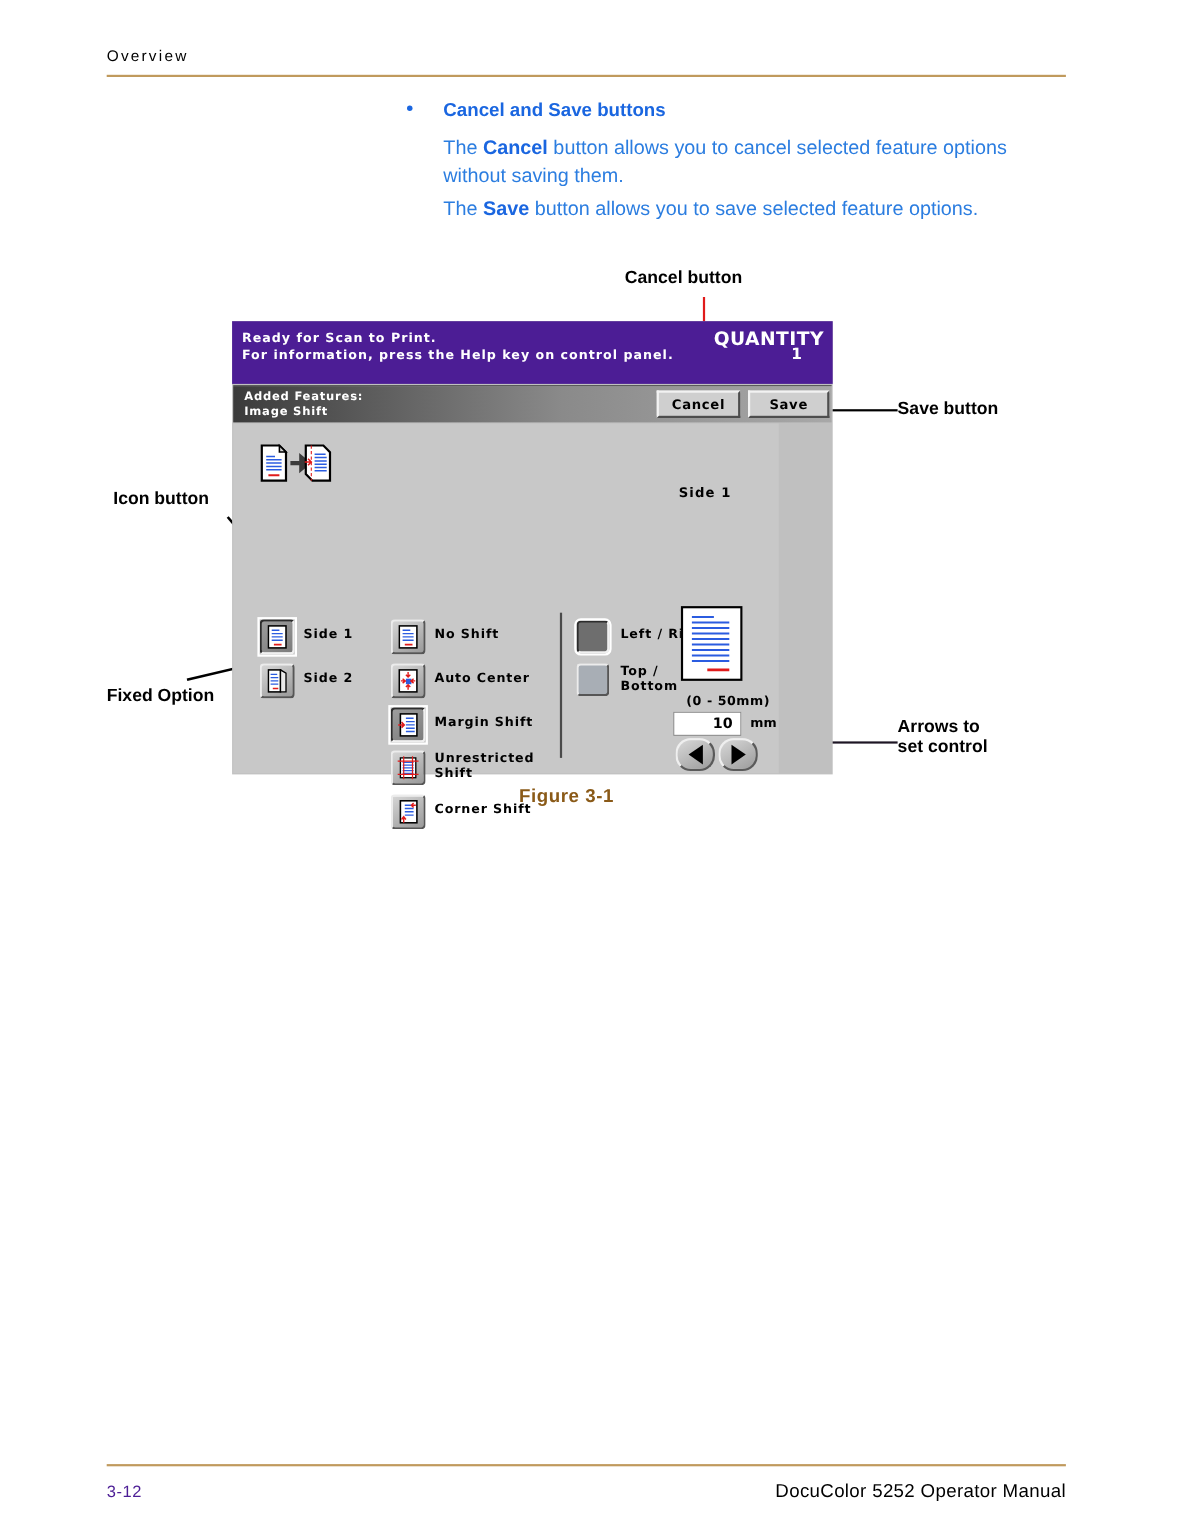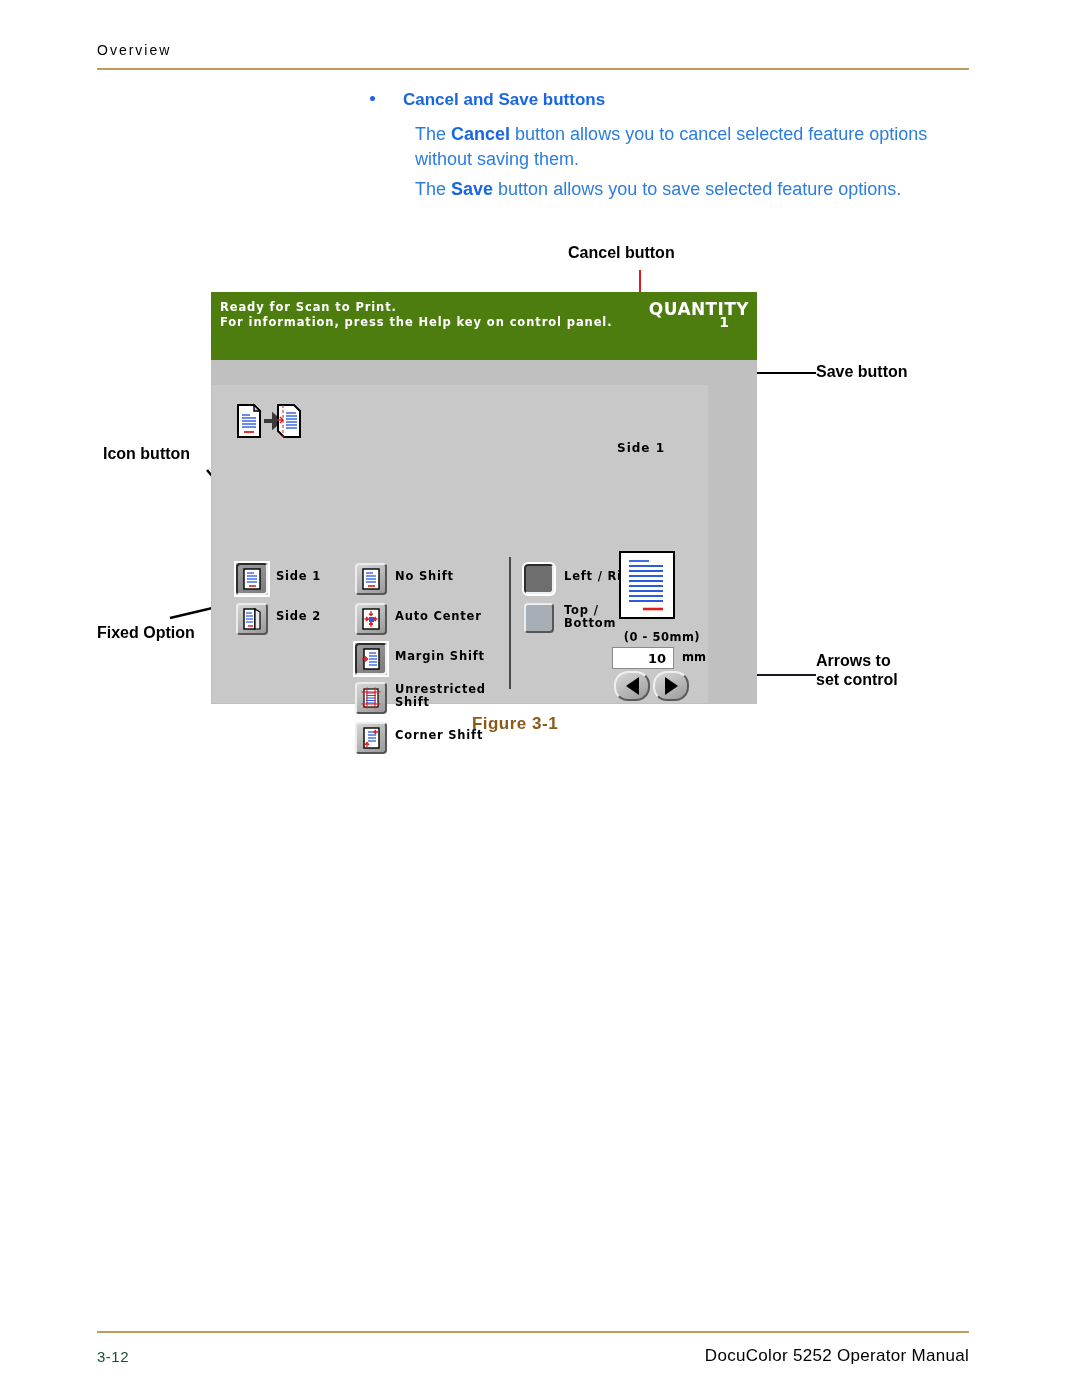--- a/index.html
+++ b/index.html
@@ -22,42 +22,42 @@
   .header-rule{
     position:absolute;left:97px;top:68px;width:872px;height:2px;
     background:#c09a5d;
   }
   .footer-rule{
     position:absolute;left:97px;top:1331px;width:872px;height:2px;
     background:#c09a5d;
   }
   .footer-left{
     position:absolute;left:97px;top:1348px;
-    font-size:15px;color:#14532d;letter-spacing:.5px;
+    font-size:15px;color:#4c1d95;letter-spacing:.5px;
   }
   .footer-right{
     position:absolute;right:111px;top:1346px;
     font-size:17px;color:#000;letter-spacing:.3px;
   }
 
   
   .bullet-row{
     position:absolute;left:370px;top:90px;width:600px;
   }
   .bullet-dot{
     position:absolute;left:0;top:6px;width:5px;height:5px;border-radius:50%;
     background:#1a66e0;
   }
   .bullet-head{
     position:absolute;left:33px;top:0px;
     font-size:17px;font-weight:bold;color:#1a66e0;
   }
   .para{
     position:absolute;left:403px;
-    font-size:18px;color:#2b7de0;line-height:25px;width:560px;margin-left:12px;
+    font-size:18px;color:#2b7de0;line-height:25px;width:560px;
   }
   .para b{color:#1a66e0;font-weight:bold;}
   .para1{top:122px;}
   .para2{top:177px;}
 
   
   .anno{
     position:absolute;font-size:16px;font-weight:bold;color:#000;
     line-height:19px;
   }
@@ -84,21 +84,21 @@
     font-size:17px;font-weight:bold;color:#8a5a18;letter-spacing:.5px;
   }
 
   
   .ui{
     position:absolute;left:211px;top:292px;width:546px;height:412px;
     background:#c0c0c0;
     font-family:"DejaVu Sans", sans-serif;
   }
   .ui-status{
-    position:absolute;left:0;top:0;width:546px;height:68px;background:#4d7c0f;
+    position:absolute;left:0;top:0;width:546px;height:57px;background:#4c1d95;
   }
   .ui-status .line{
     position:absolute;left:9px;color:#fff;font-size:11.5px;font-weight:bold;
     letter-spacing:.9px;white-space:nowrap;
   }
   .ui-status .l1{top:8px;}
   .ui-status .l2{top:23px;}
   .ui-qty-label{
     position:absolute;right:8px;top:7px;color:#fff;font-size:17px;
     font-weight:bold;letter-spacing:.4px;
@@ -257,20 +257,26 @@
 
 <div class="ui">
 
   <div class="ui-status">
     <div class="line l1">Ready for Scan to Print.</div>
     <div class="line l2">For information, press the Help key on control panel.</div>
     <div class="ui-qty-label">QUANTITY</div>
     <div class="ui-qty-value">1</div>
   </div>
 
+  <div class="ui-bar">
+    <div class="feat f1">Added Features:</div>
+    <div class="feat f2">Image Shift</div>
+    <div class="ui-btn btn-cancel">Cancel</div>
+    <div class="ui-btn btn-save">Save</div>
+  </div>
 
   <div class="ui-body">
 
     <span class="feature-icon">
       <svg width="66" height="36" viewBox="0 0 66 36">
         <g>
           <polygon points="2,2 18,2 24,8 24,34 2,34" fill="#fff" stroke="#000" stroke-width="2"></polygon>
           <polygon points="18,2 18,8 24,8" fill="#cfcfcf" stroke="#000" stroke-width="1.4"></polygon>
           <g stroke="#2b5ce0" stroke-width="1.4">
             <line x1="6" y1="12" x2="14" y2="12"></line>

